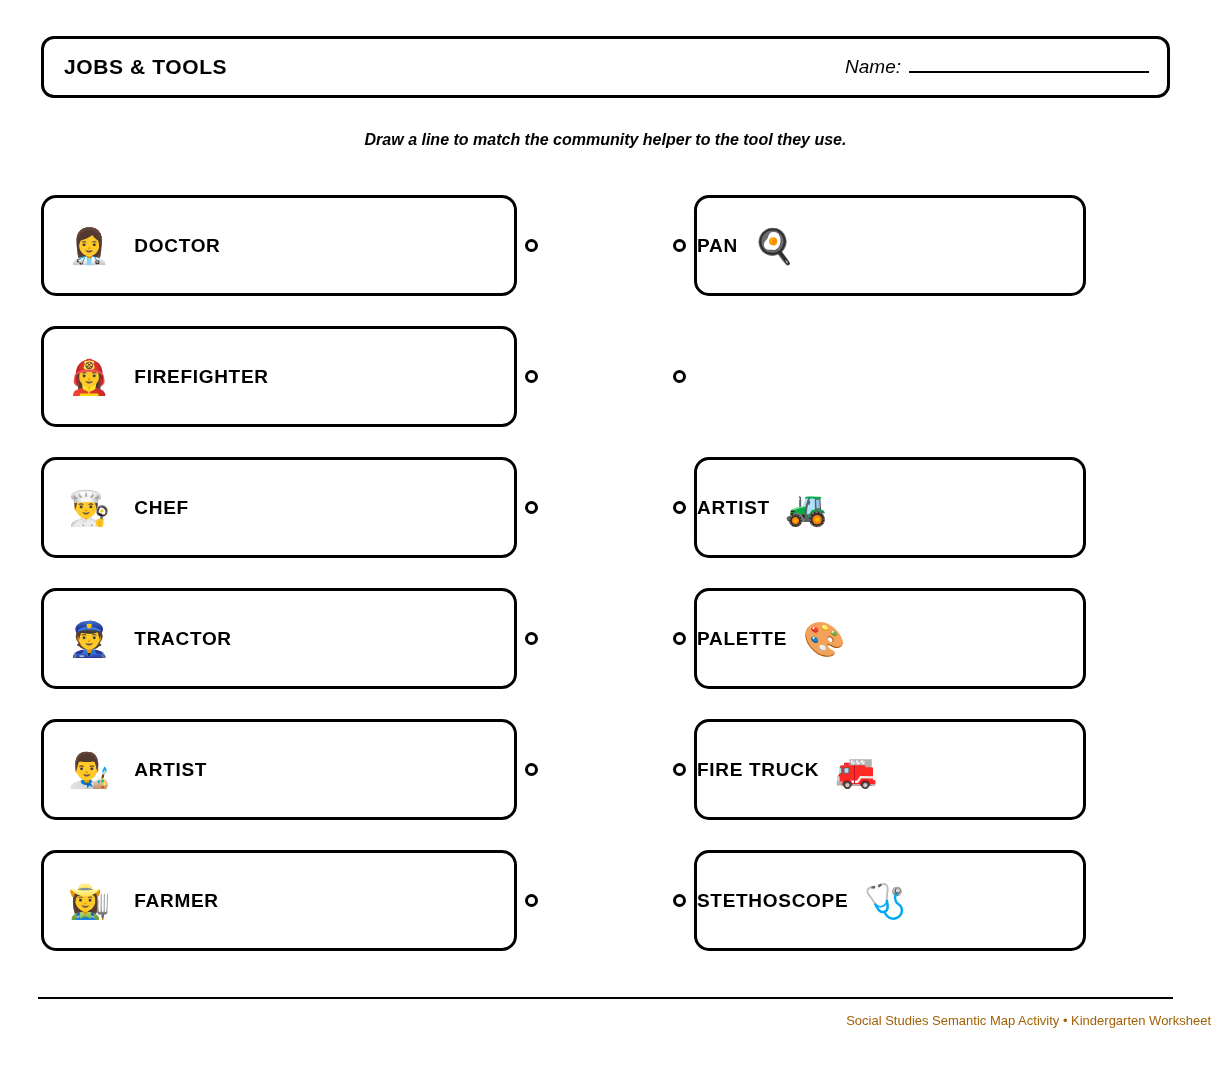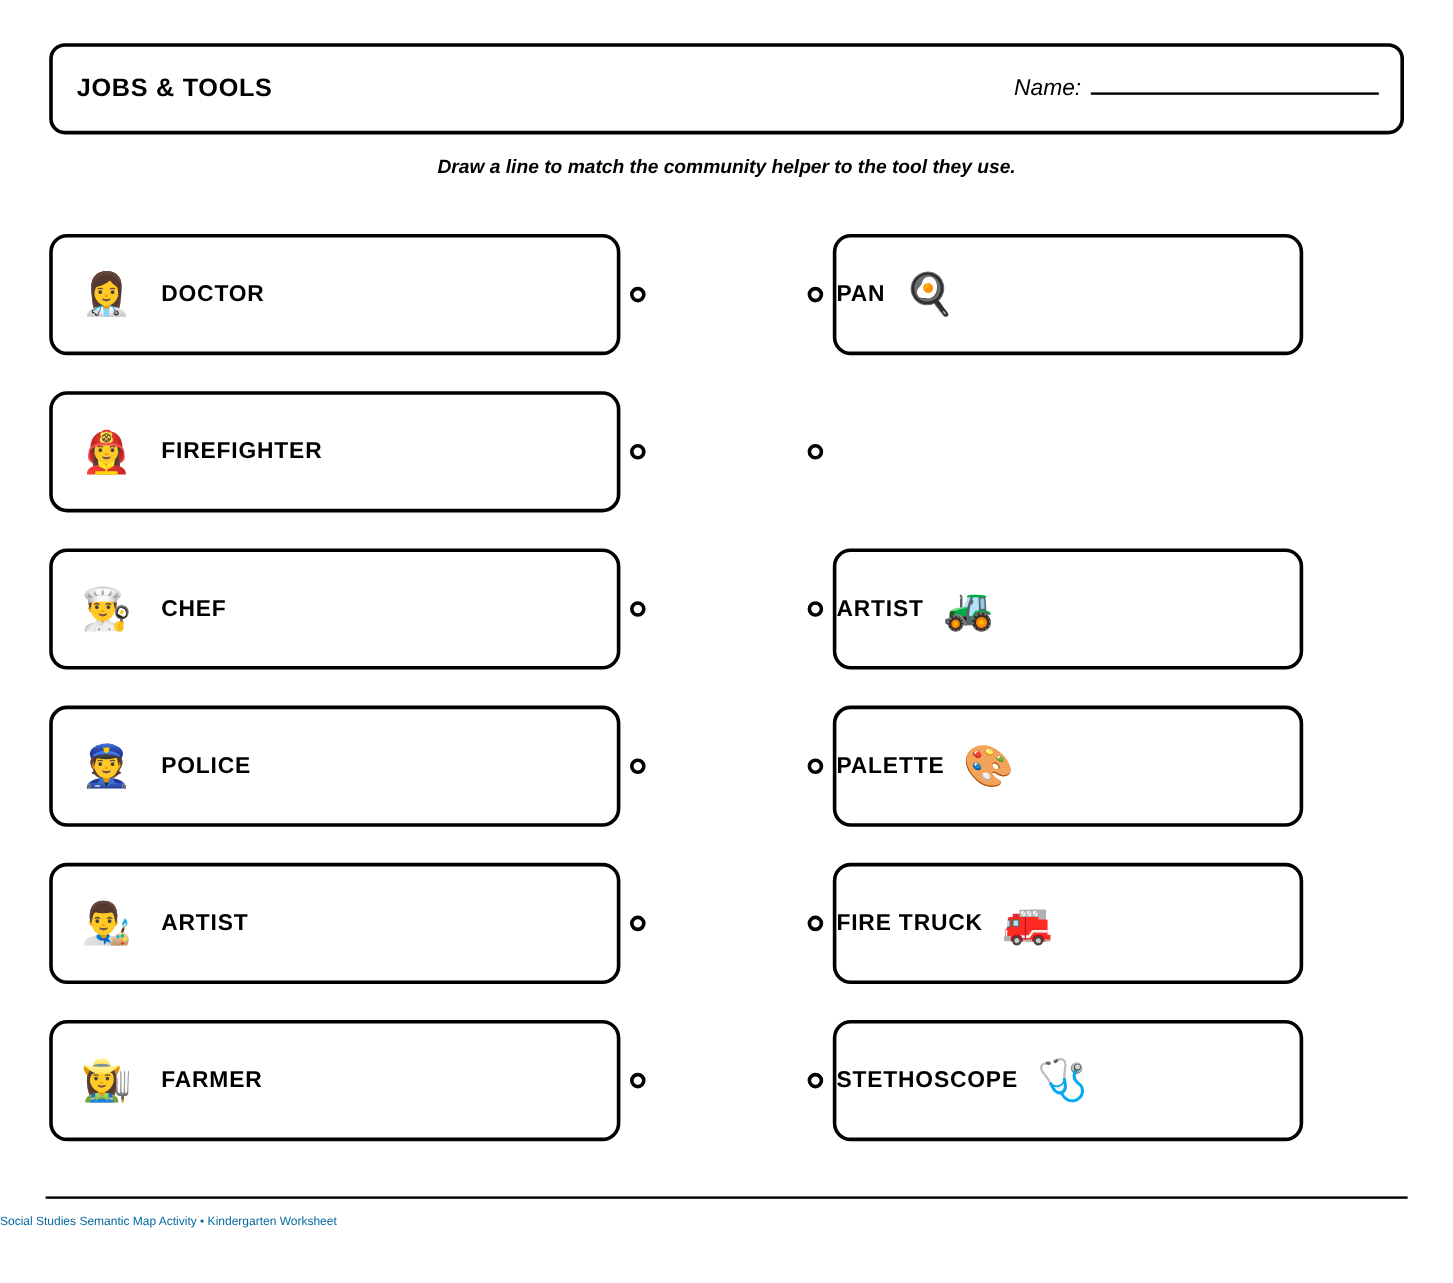--- a/index.html
+++ b/index.html
@@ -22,21 +22,21 @@
     width: 1211px;
     height: 1069px;
   }
 
   
   .header-box {
     position: absolute;
     left: 41px;
     top: 36px;
     width: 1129px;
-    height: 76px;
+    height: 62px;
     box-sizing: border-box;
     border: 3px solid #000000;
     border-radius: 13px;
     background: #ffffff;
   }
   .header-title {
     position: absolute;
     left: 20px;
     top: 50%;
     transform: translateY(-50%);
@@ -154,23 +154,23 @@
     top: 997px;
     width: 1135px;
     height: 0;
     border-top: 2px solid #000000;
   }
   .footer-text {
     position: absolute;
     left: 0;
     top: 1013px;
     width: 1211px;
-    text-align: left;
-    font-size: 10px;
-    color: #0369a1;
+    text-align: right;
+    font-size: 13px;
+    color: #a16207;
   }
 </style>
 </head>
 <body>
 
 <div class="sheet">
 
   <div class="header-box">
     <div class="header-title">JOBS &amp; TOOLS</div>
     <div class="name-group">
@@ -210,21 +210,21 @@
         <span class="dot left-dot"></span>
         <span class="dot right-dot"></span>
         <div class="card right">
           <span class="card-label">ARTIST</span>
           <span class="emoji">🚜</span>
         </div>
       </div>
       <div class="row" style="top: 393px;">
         <div class="card left">
           <span class="emoji">👮</span>
-          <span class="card-label">POLICE</span>
+          <span class="card-label">TRACTOR</span>
         </div>
         <span class="dot left-dot"></span>
         <span class="dot right-dot"></span>
         <div class="card right">
           <span class="card-label">PALETTE</span>
           <span class="emoji">🎨</span>
         </div>
       </div>
       <div class="row" style="top: 524px;">
         <div class="card left">

